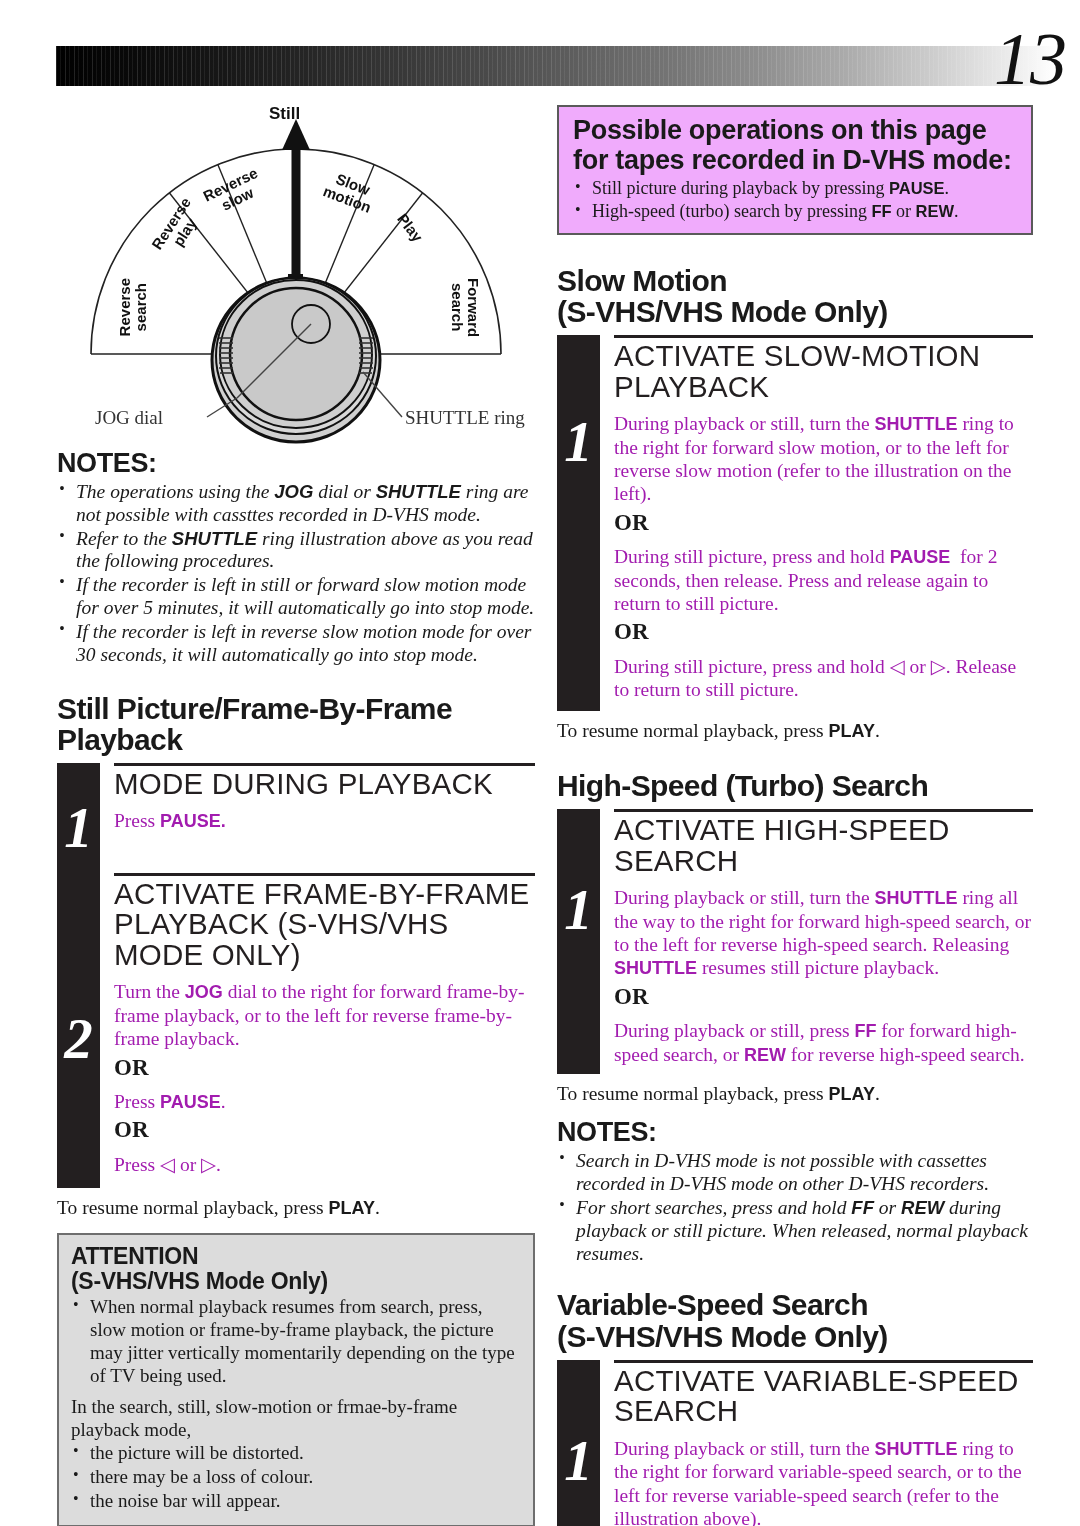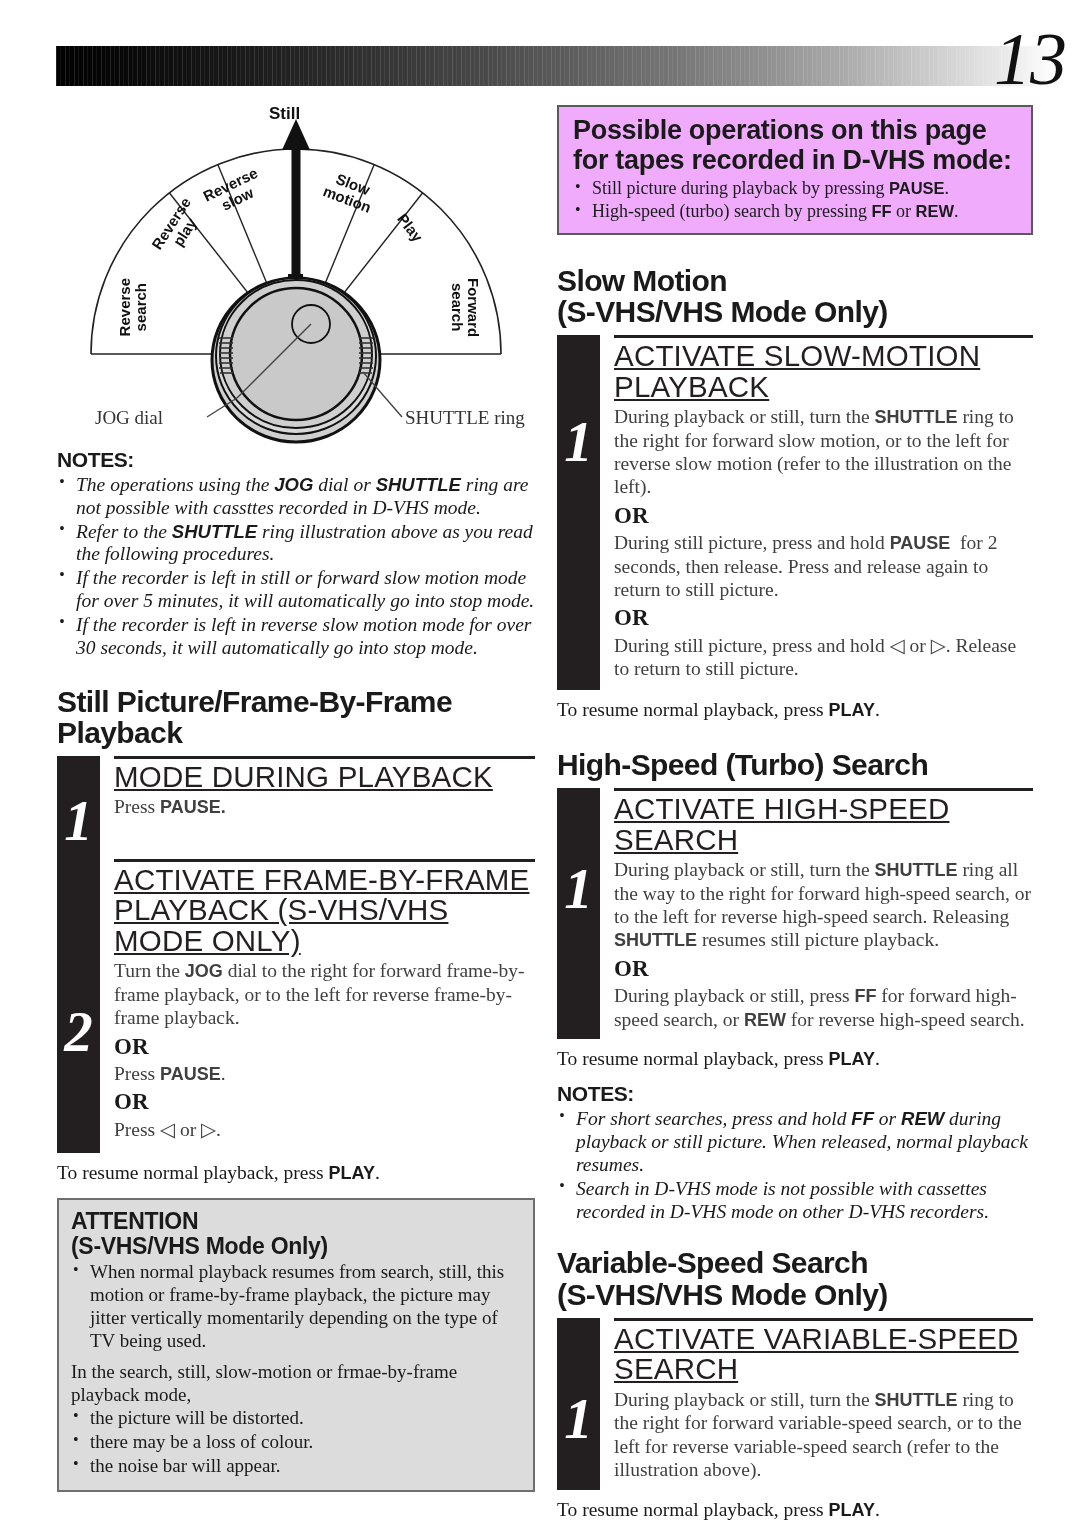--- a/index.html
+++ b/index.html
@@ -25,41 +25,41 @@
   .colL{position:absolute;left:57px;top:92px;width:478px;}
   .colR{position:absolute;left:557px;top:105px;width:476px;}
 
   
   .diagram{position:relative;width:478px;height:352px;}
   .diagram svg{position:absolute;left:0;top:0;}
   .dlabel{position:absolute;font-size:17px;font-weight:bold;color:#111;}
   .dleg{position:absolute;font-family:"Liberation Serif",serif;font-size:19px;color:#333;}
 
   
-  .notes-h{font-size:21px;font-weight:bold;letter-spacing:-.4px;margin:4px 0 2px;}
+  .notes-h{font-size:27px;font-weight:bold;letter-spacing:-.4px;margin:4px 0 2px;}
   ul.bul{list-style:none;margin:0;padding:0;}
   ul.bul li{position:relative;padding-left:19px;margin-bottom:1px;}
   ul.bul li:before{content:"\2022";position:absolute;left:2px;top:-1px;font-size:16px;}
   .ital li{font-family:"Liberation Serif",serif;font-style:italic;font-size:19.5px;line-height:1.17;}
   .ital li b{font-family:"Liberation Sans",sans-serif;font-style:italic;font-weight:bold;font-size:18.5px;}
 
   .sec-h{font-size:30px;font-weight:bold;line-height:1.06;letter-spacing:-.6px;margin:0;}
 
   
   .steps{position:relative;margin-top:7px;}
   .numbar{position:absolute;left:0;top:0;width:43px;bottom:0;background:#231f20;}
   .numbar span{position:absolute;left:0;width:43px;text-align:center;
      font-family:"Liberation Serif",serif;font-style:italic;font-weight:bold;
      font-size:57px;color:#fff;line-height:1;}
   .stepbody{margin-left:57px;}
   .step{padding-bottom:2px;}
   .step-t{border-top:3px solid #231f20;padding-top:3px;
      font-size:29.5px;font-weight:300;line-height:1.03;letter-spacing:.2px;
-     font-family:"Liberation Sans",sans-serif;color:#231f20;text-decoration:underline;}
-  .body{font-family:"Liberation Serif",serif;font-size:19.5px;line-height:1.2;color:#404040;margin-top:3px;}
+     font-family:"Liberation Sans",sans-serif;color:#231f20;}
+  .body{font-family:"Liberation Serif",serif;font-size:19.5px;line-height:1.2;color:#a21caf;margin-top:10px;}
   .body b{font-family:"Liberation Sans",sans-serif;font-weight:bold;font-size:18px;}
   .orx{font-family:"Liberation Serif",serif;font-weight:bold;font-size:23px;margin-top:4px;line-height:1.1;}
   .resume{font-family:"Liberation Serif",serif;font-size:19.5px;margin-top:9px;}
   .resume b{font-family:"Liberation Sans",sans-serif;font-weight:bold;font-size:18px;}
 
   
   .boxgrey{border:2px solid #6e6e6e;background:#dcdcdc;padding:9px 12px 12px 12px;}
   .boxwhite{border:2px solid #5a5a5a;background:#f0abfc;padding:9px 13px 9px 14px;}
   .box-h{font-size:23px;font-weight:bold;line-height:1.09;letter-spacing:-.3px;}
   .box-b{font-family:"Liberation Serif",serif;font-size:19px;line-height:1.2;}
@@ -194,21 +194,21 @@
         <div style="height:10px;"></div>
       </div>
     </div>
   </div>
   <div class="resume">To resume normal playback, press <b>PLAY</b>.</div>
 
   <div class="boxgrey" style="margin-top:14px;">
     <div class="box-h">ATTENTION</div>
     <div class="box-h" style="margin-bottom:2px;">(S-VHS/VHS Mode Only)</div>
     <ul class="bul box-b">
-      <li>When normal playback resumes from search, still, this motion or frame-by-frame playback, the picture may jitter vertically momentarily depending on the type of TV being used.</li>
+      <li>When normal playback resumes from search, press, slow motion or frame-by-frame playback, the picture may jitter vertically momentarily depending on the type of TV being used.</li>
     </ul>
     <div class="box-b" style="margin-top:9px;">In the search, still, slow-motion or frmae-by-frame playback mode,</div>
     <ul class="bul box-b">
       <li>the picture will be distorted.</li>
       <li>there may be a loss of colour.</li>
       <li>the noise bar will appear.</li>
     </ul>
   </div>
 </div>
 
@@ -256,22 +256,22 @@
         <div class="orx">OR</div>
         <div class="body">During playback or still, press <b>FF</b> for forward high-speed search, or <b>REW</b> for reverse high-speed search.</div>
         <div style="height:6px;"></div>
       </div>
     </div>
   </div>
   <div class="resume">To resume normal playback, press <b>PLAY</b>.</div>
 
   <div class="notes-h" style="margin-top:12px;">NOTES:</div>
   <ul class="bul ital">
+    <li><i>Search in D-VHS mode is not possible with cassettes recorded in D-VHS mode on other D-VHS recorders.</i></li>
     <li><i>For short searches, press and hold <b>FF</b> or <b>REW</b> during playback or still picture. When released, normal playback resumes.</i></li>
-    <li><i>Search in D-VHS mode is not possible with cassettes recorded in D-VHS mode on other D-VHS recorders.</i></li>
   </ul>
 
   <div class="sec-h" style="margin-top:24px;">Variable-Speed Search</div>
   <div class="sec-h">(S-VHS/VHS Mode Only)</div>
 
   <div class="steps">
     <div class="numbar">
       <span style="top:72px;">1</span>
     </div>
     <div class="stepbody">

